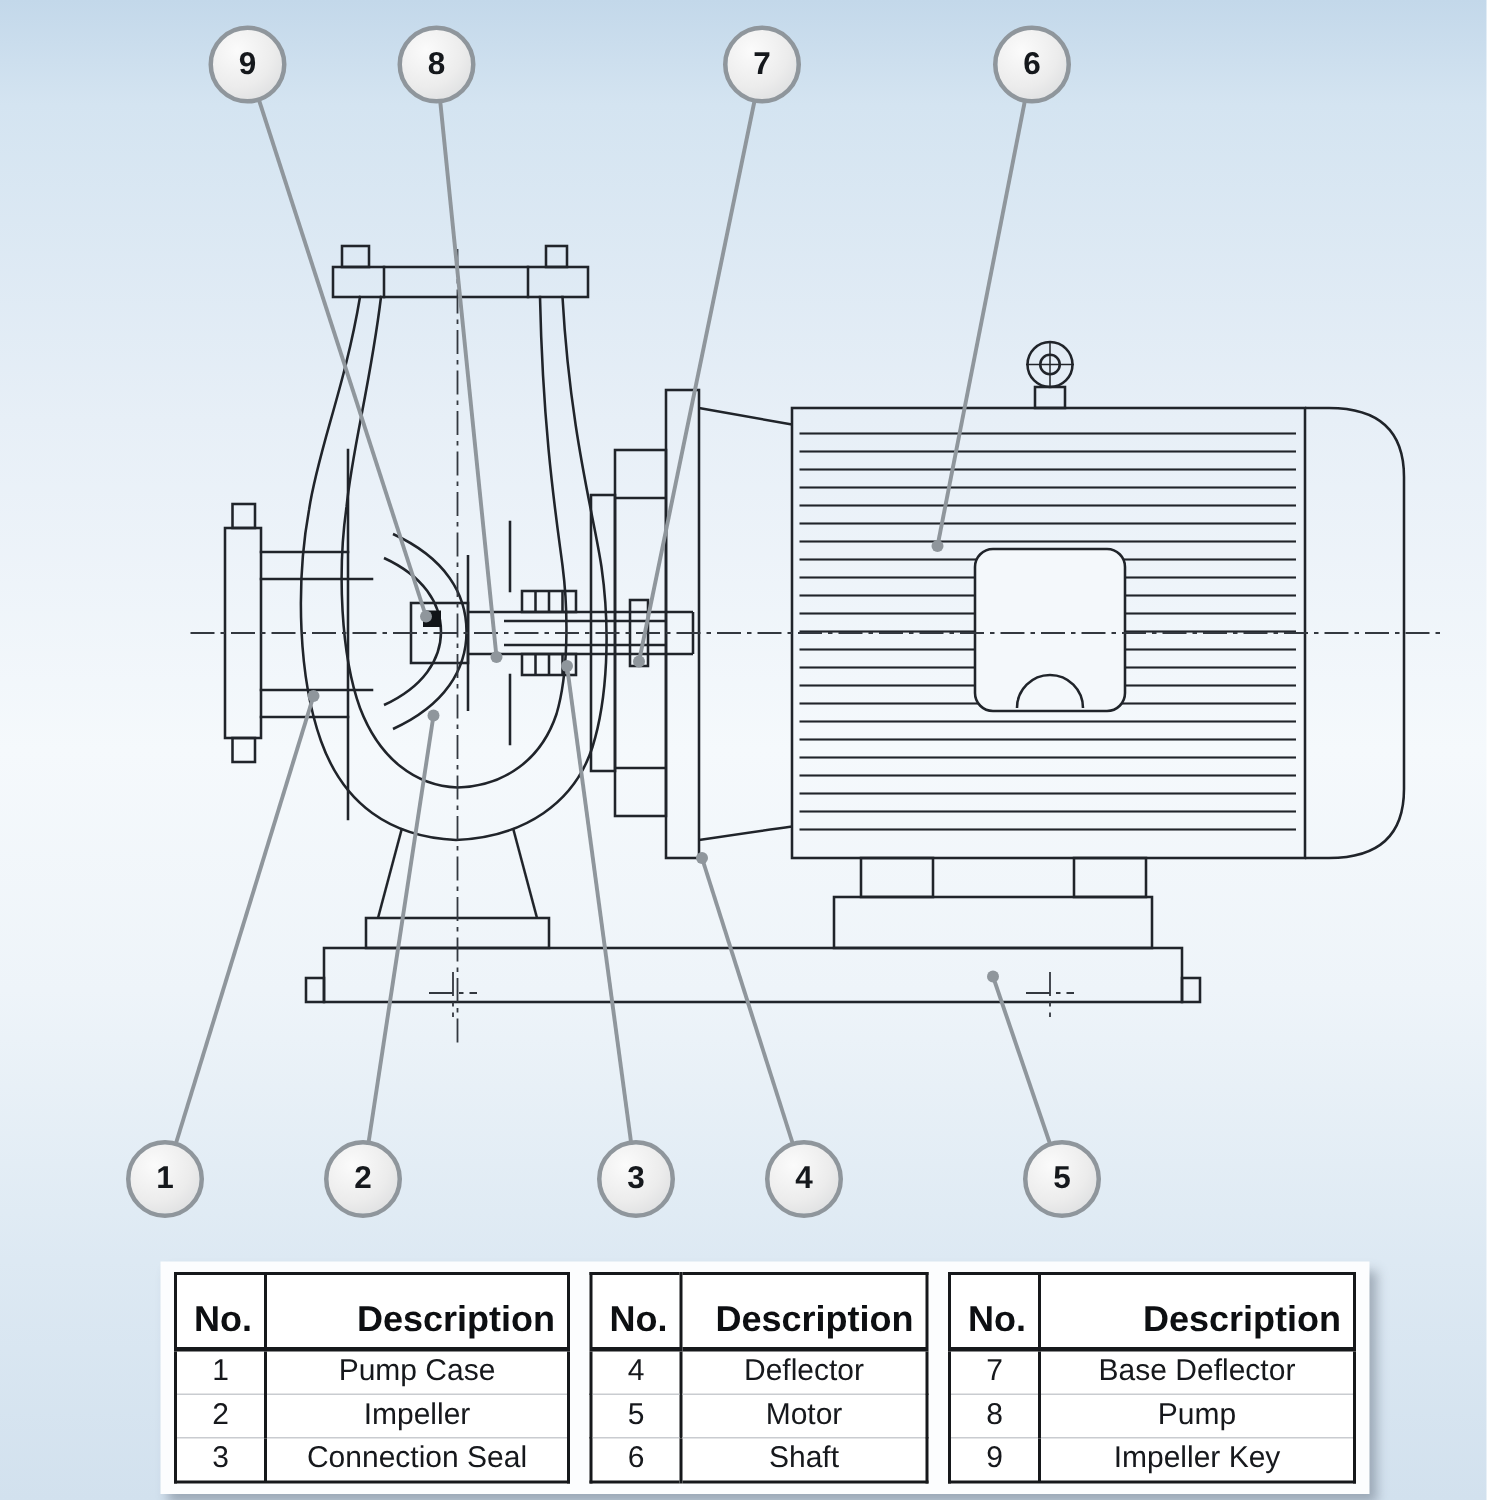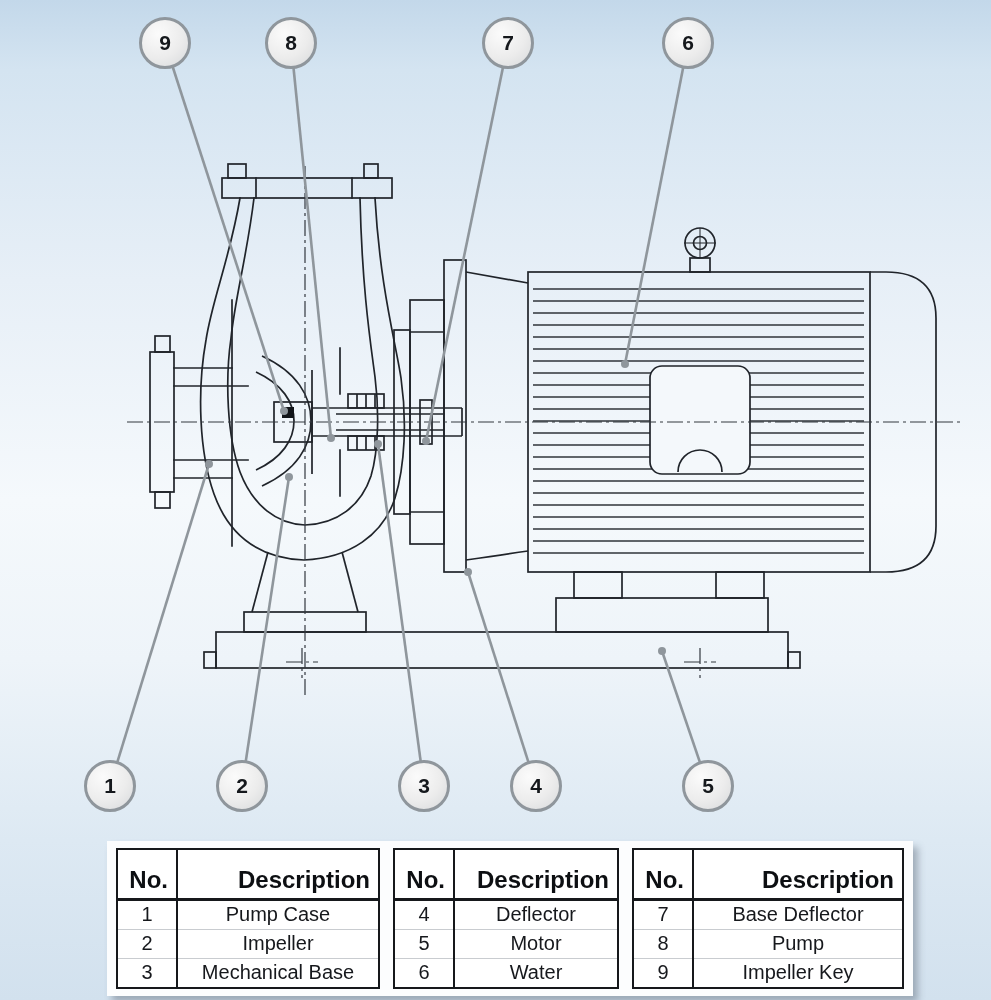--- a/index.html
+++ b/index.html
@@ -216,21 +216,21 @@
         <tr>
           <td class="col-no">1</td>
           <td class="desc">Pump Case</td>
         </tr>
         <tr>
           <td class="col-no">2</td>
           <td class="desc">Impeller</td>
         </tr>
         <tr>
           <td class="col-no">3</td>
-          <td class="desc">Mechanical Base</td>
+          <td class="desc">Connection Seal</td>
         </tr>
       </tbody>
     </table>
 
     <table class="parts t2">
       <thead>
         <tr>
           <th class="col-no">No.</th>
           <th class="desc">Description</th>
         </tr>
@@ -239,21 +239,21 @@
         <tr>
           <td class="col-no">4</td>
           <td class="desc">Deflector</td>
         </tr>
         <tr>
           <td class="col-no">5</td>
           <td class="desc">Motor</td>
         </tr>
         <tr>
           <td class="col-no">6</td>
-          <td class="desc">Water</td>
+          <td class="desc">Shaft</td>
         </tr>
       </tbody>
     </table>
 
     <table class="parts t3">
       <thead>
         <tr>
           <th class="col-no">No.</th>
           <th class="desc">Description</th>
         </tr>

